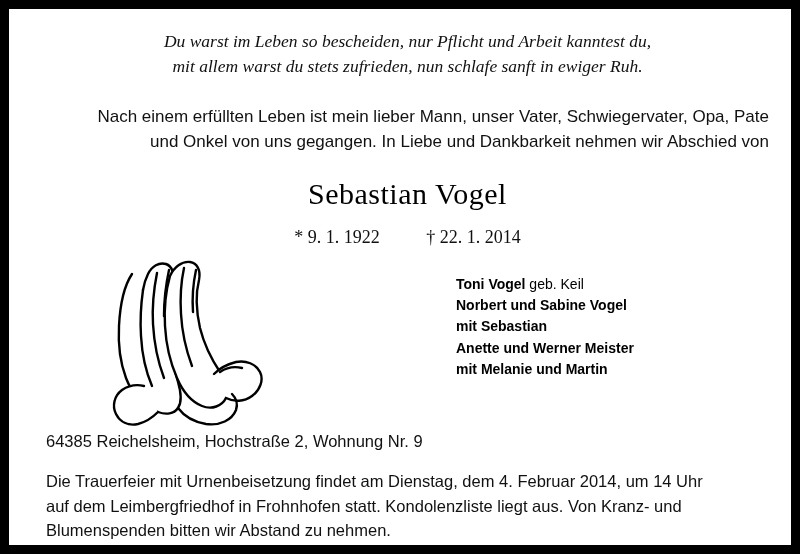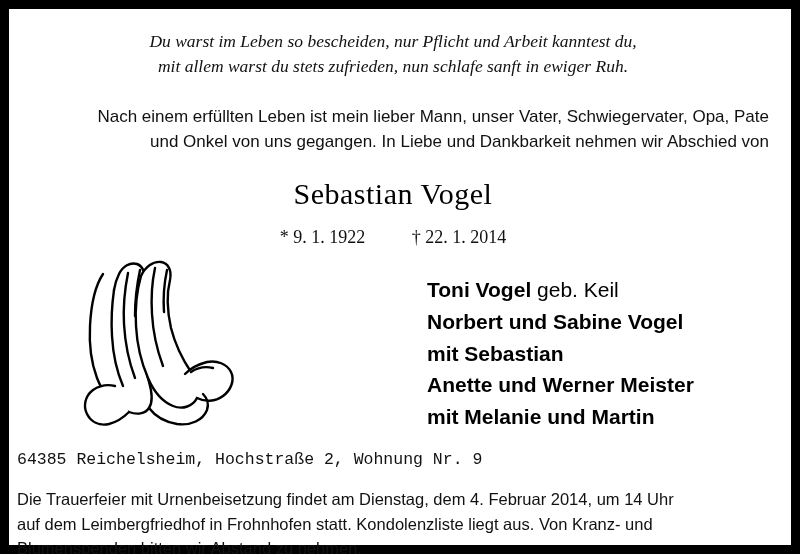--- a/index.html
+++ b/index.html
@@ -13,21 +13,21 @@
     overflow: hidden;
     font-family: "Liberation Sans", sans-serif;
   }
   .obituary {
     position: relative;
     box-sizing: border-box;
     width: 800px;
     height: 554px;
     background: #ffffff;
     border: 9px solid #000000;
-    padding: 16px 22px 10px 8px;
+    padding: 16px 22px 10px 37px;
   }
 
   
   .verse {
     font-family: "Liberation Serif", serif;
     font-style: italic;
     font-size: 17.5px;
     line-height: 1.45;
     color: #111;
     text-align: center;
@@ -84,34 +84,34 @@
     top: -12px;
     width: 210px;
     height: 190px;
   }
 
   .family {
     position: absolute;
     left: 410px;
     top: 22px;
     font-family: "Liberation Sans", sans-serif;
-    font-size: 21px;
+    font-size: 14px;
     font-weight: bold;
     line-height: 1.52;
     color: #000;
   }
   .family .fam-line { display: block; white-space: nowrap; }
   .family .normal { font-weight: normal; }
 
   
   .address {
-    font-family: Liberation Mono, monospace;
+    font-family: Liberation Sans, sans-serif;
     font-size: 16.5px;
     color: #111;
-    margin-top: 18px;
+    margin-top: 0;
   }
   .ceremony {
     font-family: "Liberation Sans", sans-serif;
     font-size: 16.5px;
     line-height: 1.5;
     color: #111;
     margin-top: 18px;
   }
   .ceremony .line { display: block; }
 </style>

